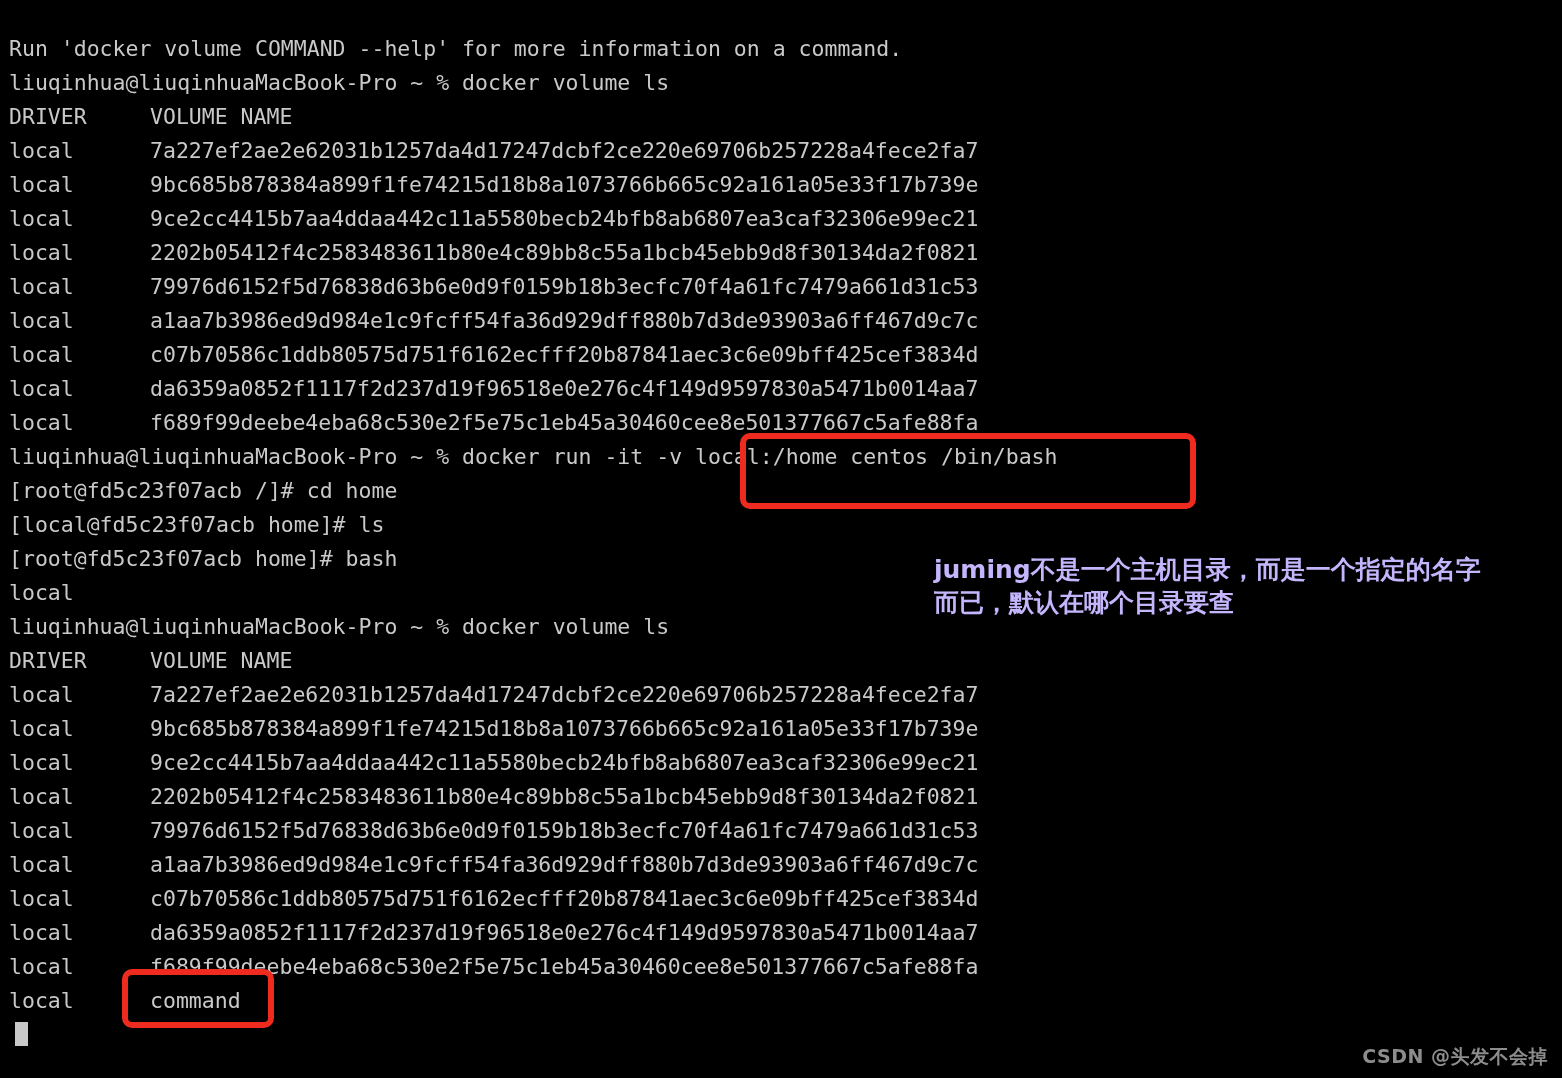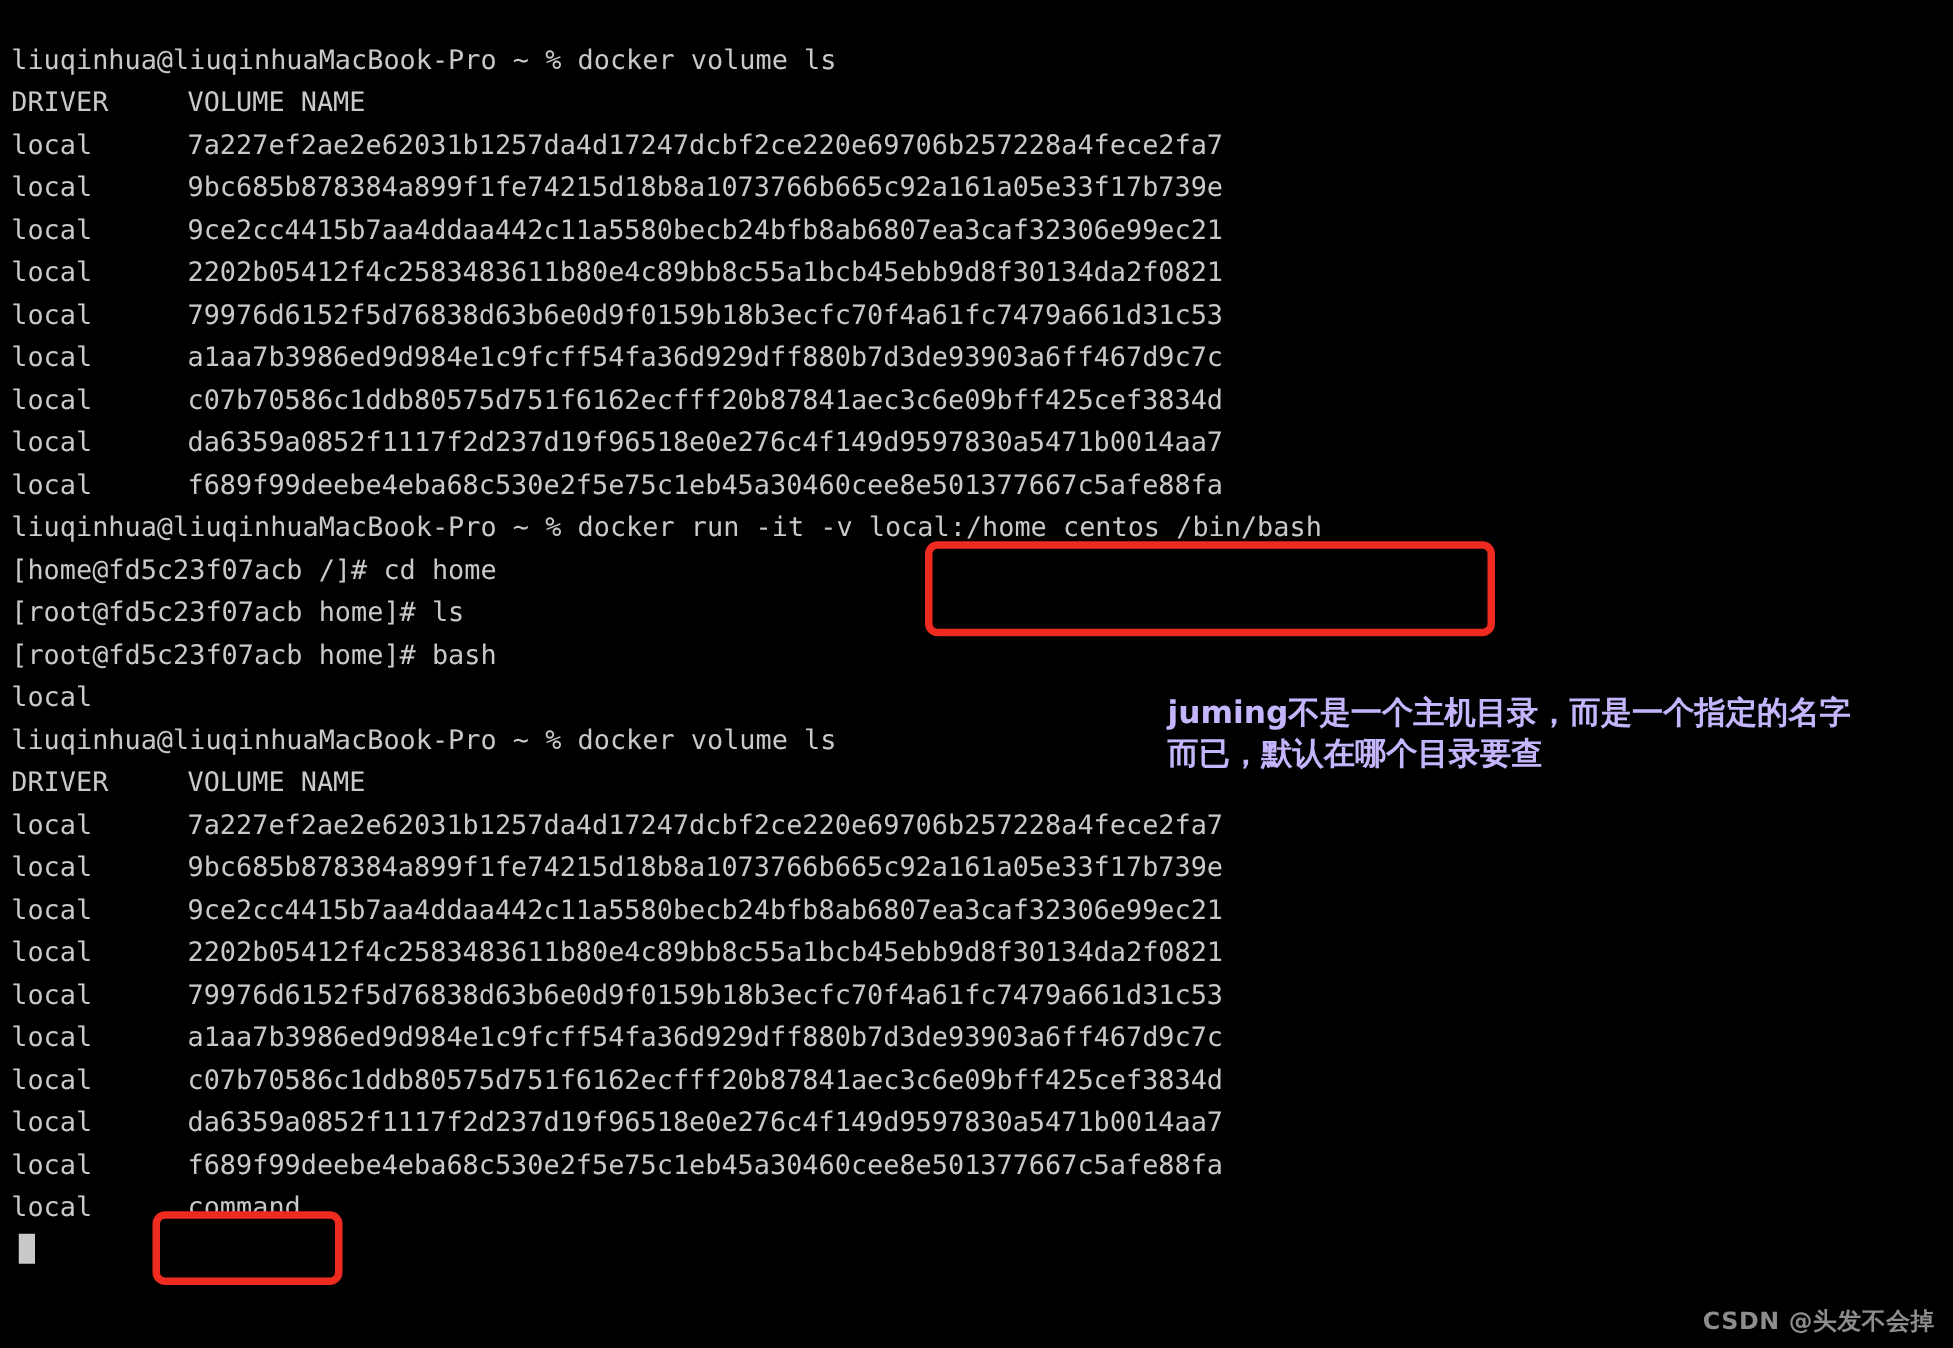--- a/index.html
+++ b/index.html
@@ -83,37 +83,38 @@
     font-weight: bold;
   }
 </style>
 </head>
 <body>
 
 <div id="screen">
 
   <div class="term">
 
+    <div class="line">Run 'docker volume COMMAND --help' for more information on a command.</div>
     <div class="line">liuqinhua@liuqinhuaMacBook-Pro ~ % docker volume ls</div>
 
     <div class="line"><span class="drv">DRIVER</span><span>VOLUME NAME</span></div>
 
     <div class="line"><span class="drv">local</span><span>7a227ef2ae2e62031b1257da4d17247dcbf2ce220e69706b257228a4fece2fa7</span></div>
     <div class="line"><span class="drv">local</span><span>9bc685b878384a899f1fe74215d18b8a1073766b665c92a161a05e33f17b739e</span></div>
     <div class="line"><span class="drv">local</span><span>9ce2cc4415b7aa4ddaa442c11a5580becb24bfb8ab6807ea3caf32306e99ec21</span></div>
     <div class="line"><span class="drv">local</span><span>2202b05412f4c2583483611b80e4c89bb8c55a1bcb45ebb9d8f30134da2f0821</span></div>
     <div class="line"><span class="drv">local</span><span>79976d6152f5d76838d63b6e0d9f0159b18b3ecfc70f4a61fc7479a661d31c53</span></div>
     <div class="line"><span class="drv">local</span><span>a1aa7b3986ed9d984e1c9fcff54fa36d929dff880b7d3de93903a6ff467d9c7c</span></div>
     <div class="line"><span class="drv">local</span><span>c07b70586c1ddb80575d751f6162ecfff20b87841aec3c6e09bff425cef3834d</span></div>
     <div class="line"><span class="drv">local</span><span>da6359a0852f1117f2d237d19f96518e0e276c4f149d9597830a5471b0014aa7</span></div>
     <div class="line"><span class="drv">local</span><span>f689f99deebe4eba68c530e2f5e75c1eb45a30460cee8e501377667c5afe88fa</span></div>
 
     <div class="line">liuqinhua@liuqinhuaMacBook-Pro ~ % docker run -it -v local:/home centos /bin/bash</div>
-    <div class="line">[home@fd5c23f07acb /]# cd home</div>
-    <div class="line">[root@fd5c23f07acb home]# ls</div>
+    <div class="line">[root@fd5c23f07acb /]# cd home</div>
+    <div class="line">[local@fd5c23f07acb home]# ls</div>
     <div class="line">[root@fd5c23f07acb home]# bash</div>
     <div class="line">local</div>
     <div class="line">liuqinhua@liuqinhuaMacBook-Pro ~ % docker volume ls</div>
 
     <div class="line"><span class="drv">DRIVER</span><span>VOLUME NAME</span></div>
 
     <div class="line"><span class="drv">local</span><span>7a227ef2ae2e62031b1257da4d17247dcbf2ce220e69706b257228a4fece2fa7</span></div>
     <div class="line"><span class="drv">local</span><span>9bc685b878384a899f1fe74215d18b8a1073766b665c92a161a05e33f17b739e</span></div>
     <div class="line"><span class="drv">local</span><span>9ce2cc4415b7aa4ddaa442c11a5580becb24bfb8ab6807ea3caf32306e99ec21</span></div>
     <div class="line"><span class="drv">local</span><span>2202b05412f4c2583483611b80e4c89bb8c55a1bcb45ebb9d8f30134da2f0821</span></div>

